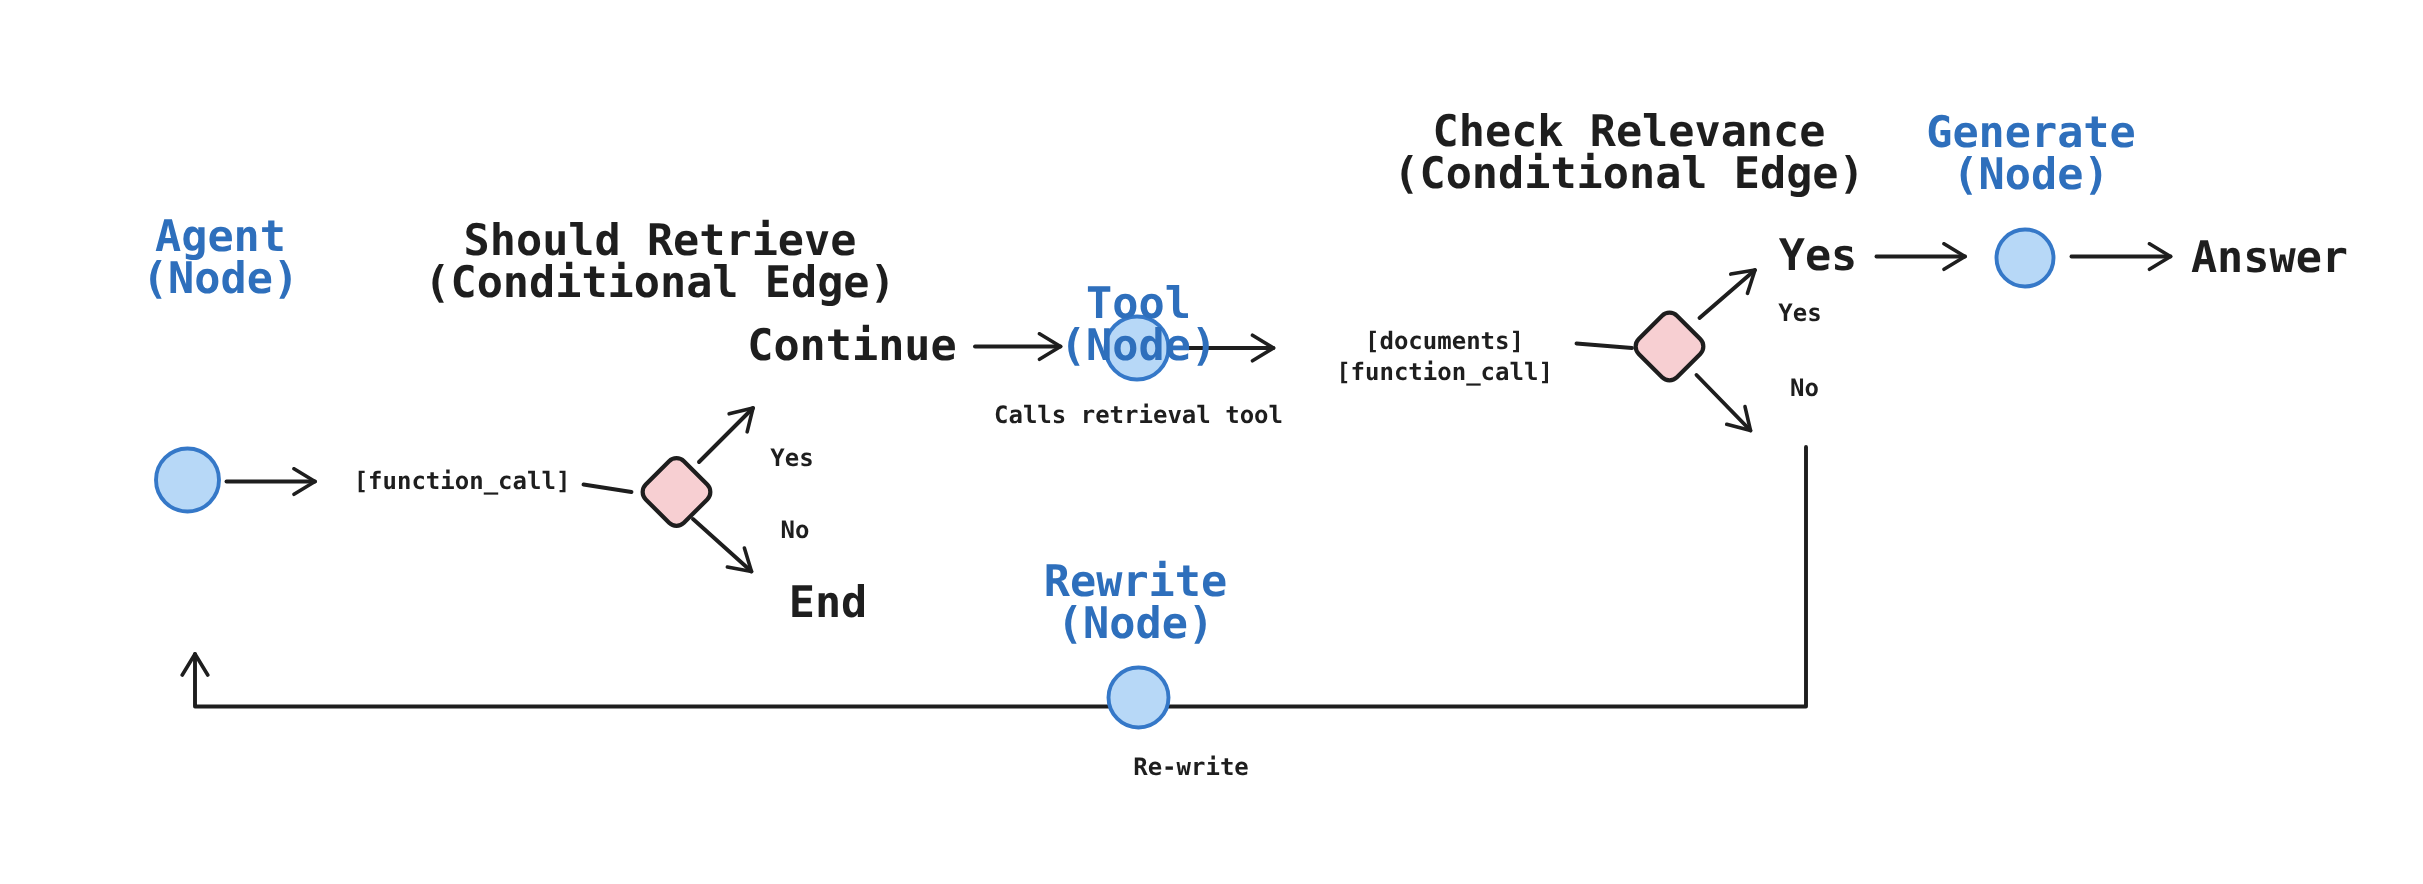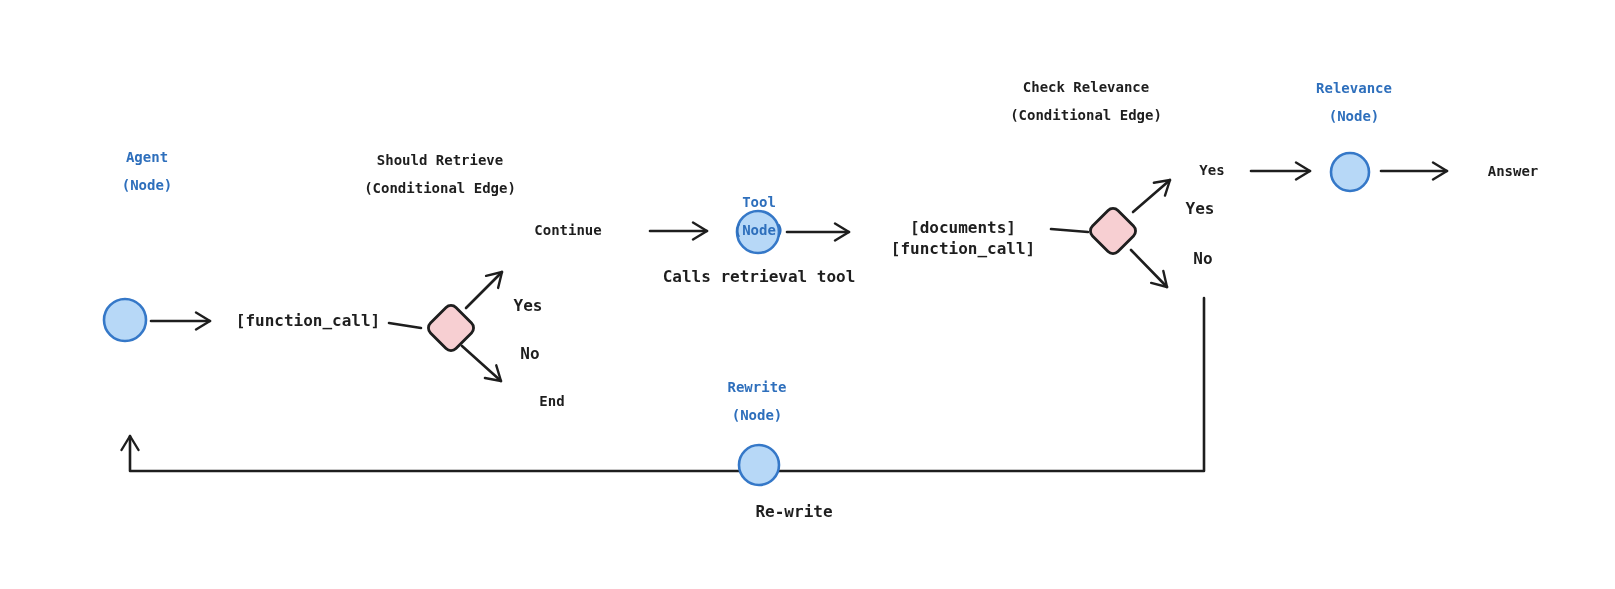--- a/index.html
+++ b/index.html
@@ -25,21 +25,21 @@
   .node-circle { fill: var(--node-fill); stroke: var(--node-stroke); stroke-width: 2.6; }
   .diamond { fill: var(--diamond-fill); stroke: var(--diamond-stroke); stroke-width: 2.8; }
   .arrowhead-path { stroke: var(--ink); fill: none; stroke-width: 2.4; stroke-linecap: round; stroke-linejoin: round; }
   .lbl {
     position: absolute;
     transform: translate(-50%, -50%);
     white-space: pre-line;
     text-align: center;
     color: var(--ink);
   }
-  .big   { font-size: 14px; font-weight: 700; line-height: 28px; }
+  .big   { font-size: 29px; font-weight: 700; line-height: 28px; }
   .small { font-size: 16px; font-weight: 700; line-height: 20.5px; }
   .blue  { color: var(--blue-label); }
 </style>
 </head>
 <body>
 
 <div class="canvas">
 
   <svg class="layer" width="1615" height="589" viewBox="0 0 1615 589">
     <defs>
@@ -78,21 +78,21 @@
     <circle class="node-circle" cx="125" cy="320" r="21"></circle>
     <circle class="node-circle" cx="758" cy="232" r="21"></circle>
     <circle class="node-circle" cx="1350" cy="172" r="19"></circle>
     <circle class="node-circle" cx="759" cy="465" r="20"></circle>
   </svg>
 
   <div class="lbl big blue" style="left:127px; top:171px;margin-left:20px;">Agent
 (Node)</div>
   <div class="lbl big blue" style="left:759px; top:172px;margin-top:44px;">Tool
 (Node)</div>
-  <div class="lbl big blue" style="left:1354px; top:102px;">Relevance
+  <div class="lbl big blue" style="left:1354px; top:102px;">Generate
 (Node)</div>
   <div class="lbl big blue" style="left:757px; top:401px;">Rewrite
 (Node)</div>
 
   <div class="lbl big" style="left:440px; top:174px;">Should Retrieve
 (Conditional Edge)</div>
   <div class="lbl big" style="left:1086px; top:101px;">Check Relevance
 (Conditional Edge)</div>
 
   <div class="lbl big" style="left:568px; top:230px;">Continue</div>

